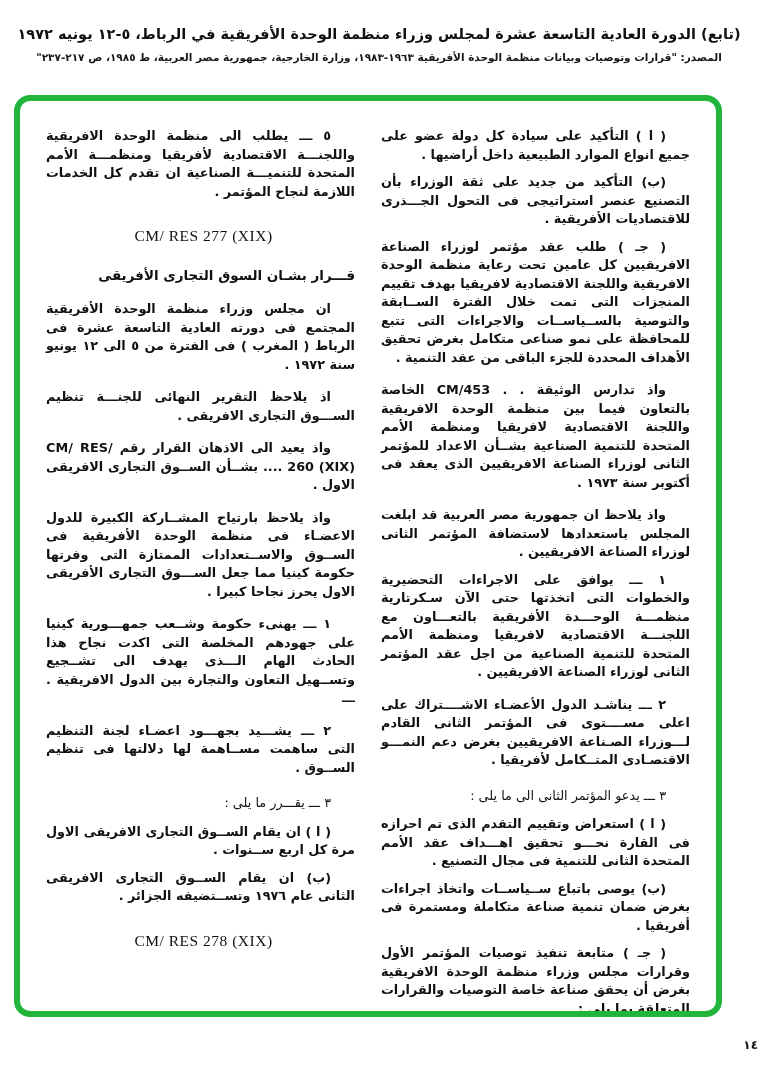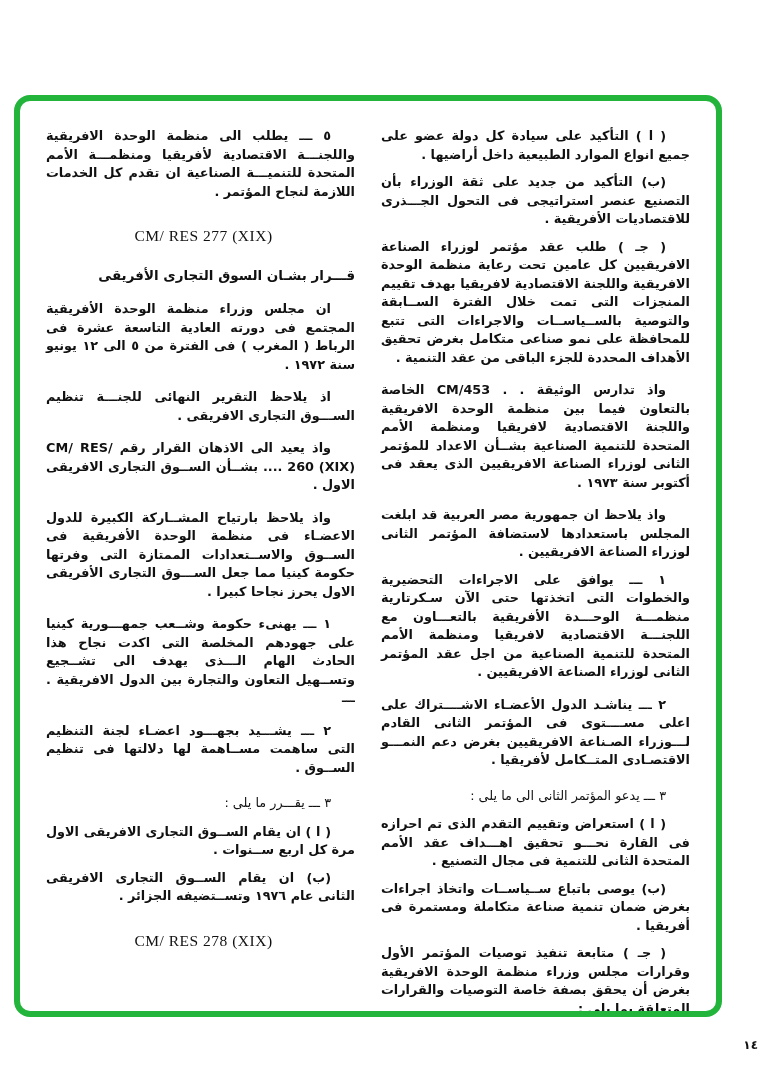--- a/index.html
+++ b/index.html
@@ -95,36 +95,40 @@
     font-weight: bold;
     letter-spacing: 2px;
     padding-left: 36px;
   }
 </style>
 </head>
 <body>
 
 <div class="page">
 
+  <div class="header">
+    <div class="h1">(تابع) الدورة العادية التاسعة عشرة لمجلس وزراء منظمة الوحدة الأفريقية في الرباط، ٥-١٢ يونيه ١٩٧٢</div>
+    <div class="h2">المصدر: "قرارات وتوصيات وبيانات منظمة الوحدة الأفريقية ١٩٦٣-١٩٨٣، وزارة الخارجية، جمهورية مصر العربية، ط ١٩٨٥، ص ٢١٧-٢٣٧"</div>
+  </div>
 
   <div class="frame">
     <div class="cols">
 
       <div class="col">
         <div class="p">( ا ) التأكيد على سيادة كل دولة عضو على جميع انواع الموارد الطبيعية داخل أراضيها .</div>
         <div class="p">(ب) التأكيد من جديد على ثقة الوزراء بأن التصنيع عنصر استراتيجى فى التحول الجـــذرى للاقتصاديات الأفريقية .</div>
         <div class="p">( جـ ) طلب عقد مؤتمر لوزراء الصناعة الافريقيين كل عامين تحت رعاية منظمة الوحدة الافريقية واللجنة الاقتصادية لافريقيا بهدف تقييم المنجزات التى تمت خلال الفترة الســابقة والتوصية بالســياســات والاجراءات التى تتبع للمحافظة على نمو صناعى متكامل بغرض تحقيق الأهداف المحددة للجزء الباقى من عقد التنمية .</div>
         <div class="p space-top">واذ تدارس الوثيقة . . CM/453 الخاصة بالتعاون فيما بين منظمة الوحدة الافريقية واللجنة الاقتصادية لافريقيا ومنظمة الأمم المتحدة للتنمية الصناعية بشــأن الاعداد للمؤتمر الثانى لوزراء الصناعة الافريقيين الذى يعقد فى أكتوبر سنة ١٩٧٣ .</div>
         <div class="p space-top">واذ يلاحظ ان جمهورية مصر العربية قد ابلغت المجلس باستعدادها لاستضافة المؤتمر الثانى لوزراء الصناعة الافريقيين .</div>
         <div class="p">١ ـــ يوافق على الاجراءات التحضيرية والخطوات التى اتخذتها حتى الآن سـكرتارية منظمـــة الوحـــدة الأفريقية بالتعـــاون مع اللجنـــة الاقتصادية لافريقيا ومنظمة الأمم المتحدة للتنمية الصناعية من اجل عقد المؤتمر الثانى لوزراء الصناعة الافريقيين .</div>
         <div class="p space-top">٢ ـــ يناشـد الدول الأعضـاء الاشــــتراك على اعلى مســــتوى فى المؤتمر الثانى القادم لـــوزراء الصـناعة الافريقيين بغرض دعم النمـــو الاقتصـادى المتــكامل لأفريقيا .</div>
         <div class="sub-heading">٣ ـــ يدعو المؤتمر الثانى الى ما يلى :</div>
         <div class="p">( ا ) استعراض وتقييم التقدم الذى تم احرازه فى القارة نحـــو تحقيق اهـــداف عقد الأمم المتحدة الثانى للتنمية فى مجال التصنيع .</div>
         <div class="p">(ب) يوصى باتباع ســياســات واتخاذ اجراءات بغرض ضمان تنمية صناعة متكاملة ومستمرة فى أفريقيا .</div>
-        <div class="p">( جـ ) متابعة تنفيذ توصيات المؤتمر الأول وقرارات مجلس وزراء منظمة الوحدة الافريقية بغرض أن يحقق بصفة خاصة التوصيات والقرارات المتعلقة بما يلى :</div>
+        <div class="p">( جـ ) متابعة تنفيذ توصيات المؤتمر الأول وقرارات مجلس وزراء منظمة الوحدة الافريقية بغرض أن يحقق صناعة خاصة التوصيات والقرارات المتعلقة بما يلى :</div>
 
       </div>
 
       <div class="col">
         <div class="p">٥ ـــ يطلب الى منظمة الوحدة الافريقية واللجنـــة الاقتصادية لأفريقيا ومنظمـــة الأمم المتحدة للتنميـــة الصناعية ان تقدم كل الخدمات اللازمة لنجاح المؤتمر .</div>
         <div class="latin">CM/ RES 277 (XIX)</div>
         <div class="ar-heading">قـــرار بشـان السوق التجارى الأفريقى</div>
         <div class="p">ان مجلس وزراء منظمة الوحدة الأفريقية المجتمع فى دورته العادية التاسعة عشرة فى الرباط ( المغرب ) فى الفترة من ٥ الى ١٢ يونيو سنة ١٩٧٢ .</div>
         <div class="p space-top">اذ يلاحظ التقرير النهائى للجنـــة تنظيم الســـوق التجارى الافريقى .</div>
         <div class="p space-top">واذ يعيد الى الاذهان القرار رقم CM/ RES/ 260 (XIX) .... بشــأن الســوق التجارى الافريقى الاول .</div>

